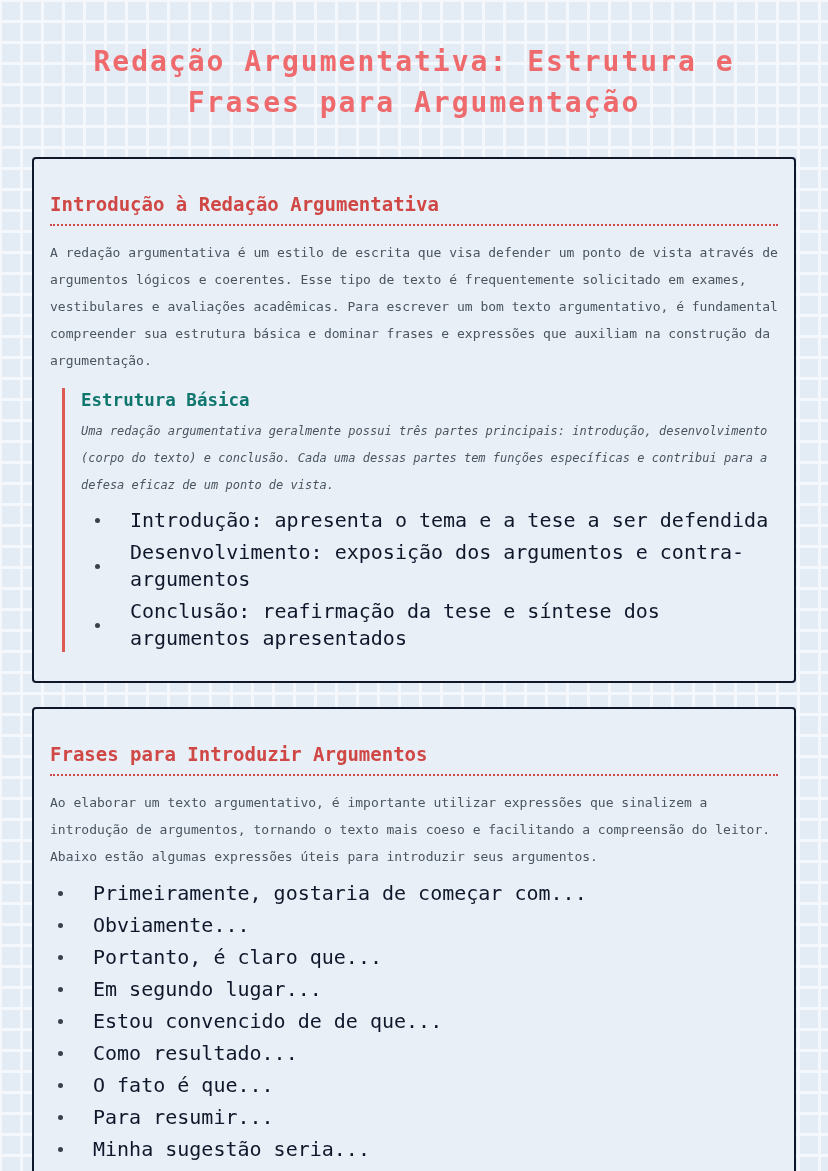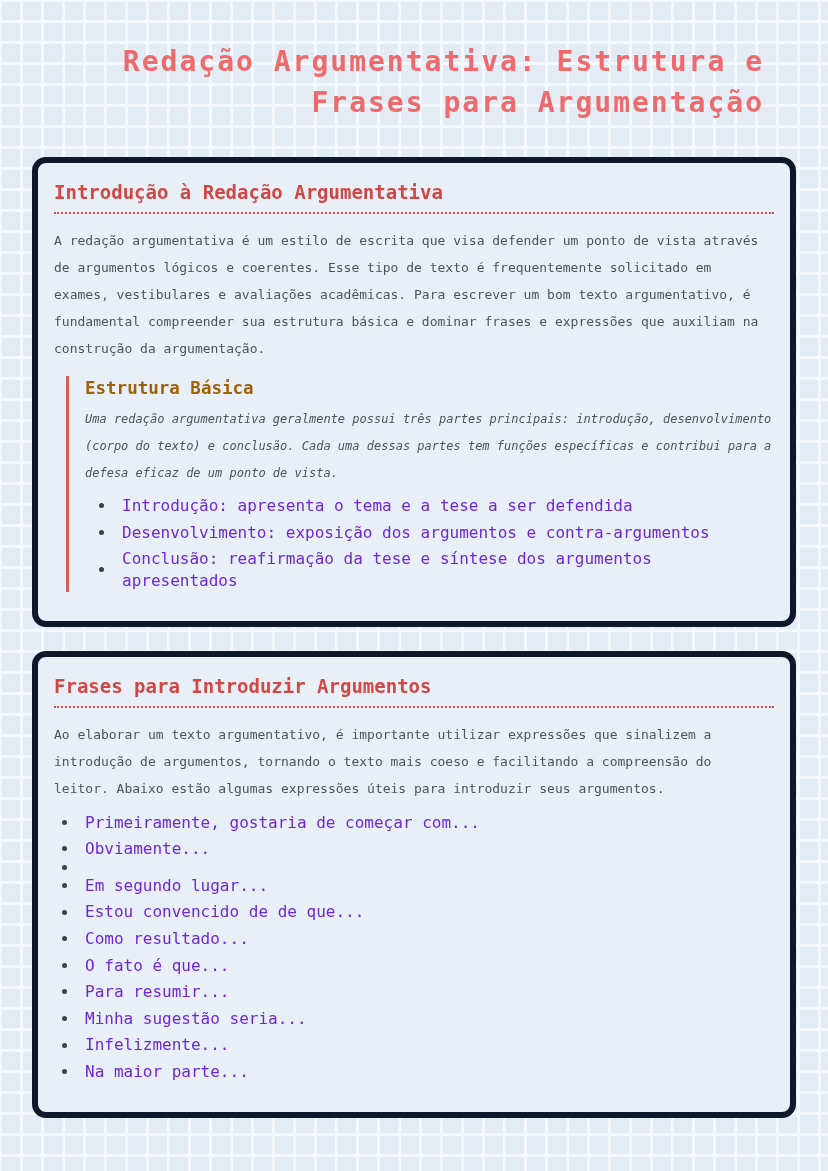--- a/index.html
+++ b/index.html
@@ -16,34 +16,34 @@
       linear-gradient(#f4f8fc 3px, transparent 3px),
       linear-gradient(90deg, #f4f8fc 3px, transparent 3px);
     background-size: 21px 21px;
     background-position: -1px -1px;
     padding-bottom: 34px;
   }
 
   .page-title {
     margin: 42px auto 0;
     width: 700px;
-    text-align: right;
+    text-align: center;
     font-size: 28px;
     line-height: 1.45;
     font-weight: bold;
     letter-spacing: 2px;
     color: #ee6a6c;
   }
 
   .card {
     margin: 34px 32px 0;
     background: #e9eff7;
-    border: 6px solid #0f172a;
-    border-radius: 14px;
-    padding: 10px 16px 24px;
+    border: 2px solid #0f172a;
+    border-radius: 4px;
+    padding: 26px 16px 24px;
   }
 
   .card + .card {
     margin-top: 24px;
   }
 
   .card-heading {
     font-size: 19px;
     font-weight: bold;
     color: #d04845;
@@ -60,21 +60,21 @@
 
   .subsection {
     margin: 14px 0 0 12px;
     border-left: 3px solid #dd5a52;
     padding-left: 16px;
   }
 
   .sub-heading {
     font-size: 17.5px;
     font-weight: bold;
-    color: #a16207;
+    color: #0f766e;
     padding-top: 2px;
   }
 
   .subsection .body-text {
     margin-top: 8px;
     font-size: 12px;
     line-height: 27px;
     font-style: italic;
   }
 
@@ -88,24 +88,24 @@
   }
 
   .card > ul.bullet-list {
     margin-left: 8px;
     margin-top: 10px;
   }
 
   ul.bullet-list li {
     display: flex;
     align-items: center;
-    gap: 18px;
-    font-size: 16px;
+    gap: 30px;
+    font-size: 20px;
     line-height: 1.35;
-    color: #6d28d9;
+    color: #0f172a;
     margin: 5px 0;
   }
 
   .dot {
     flex: 0 0 auto;
     width: 5px;
     height: 5px;
     border-radius: 50%;
     background: #3a414d;
   }
@@ -146,20 +146,21 @@
     <li>
       <span class="dot"></span>
       <span>Primeiramente, gostaria de começar com...</span>
     </li>
     <li>
       <span class="dot"></span>
       <span>Obviamente...</span>
     </li>
     <li>
       <span class="dot"></span>
+      <span>Portanto, é claro que...</span>
     </li>
     <li>
       <span class="dot"></span>
       <span>Em segundo lugar...</span>
     </li>
     <li>
       <span class="dot"></span>
       <span>Estou convencido de de que...</span>
     </li>
     <li>

